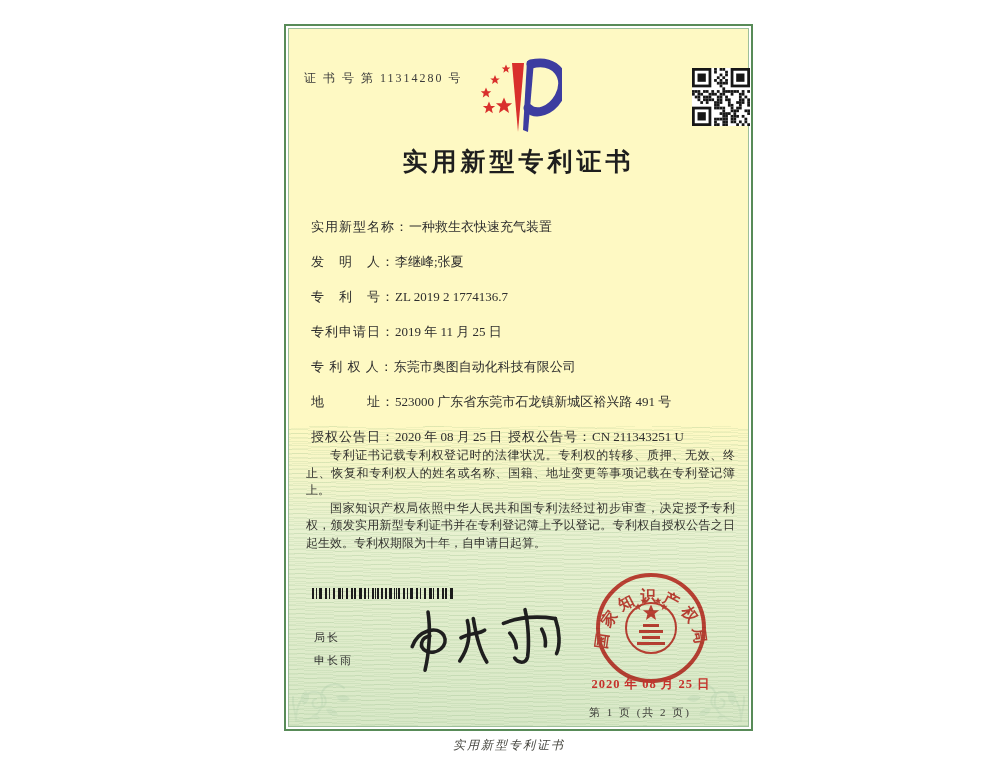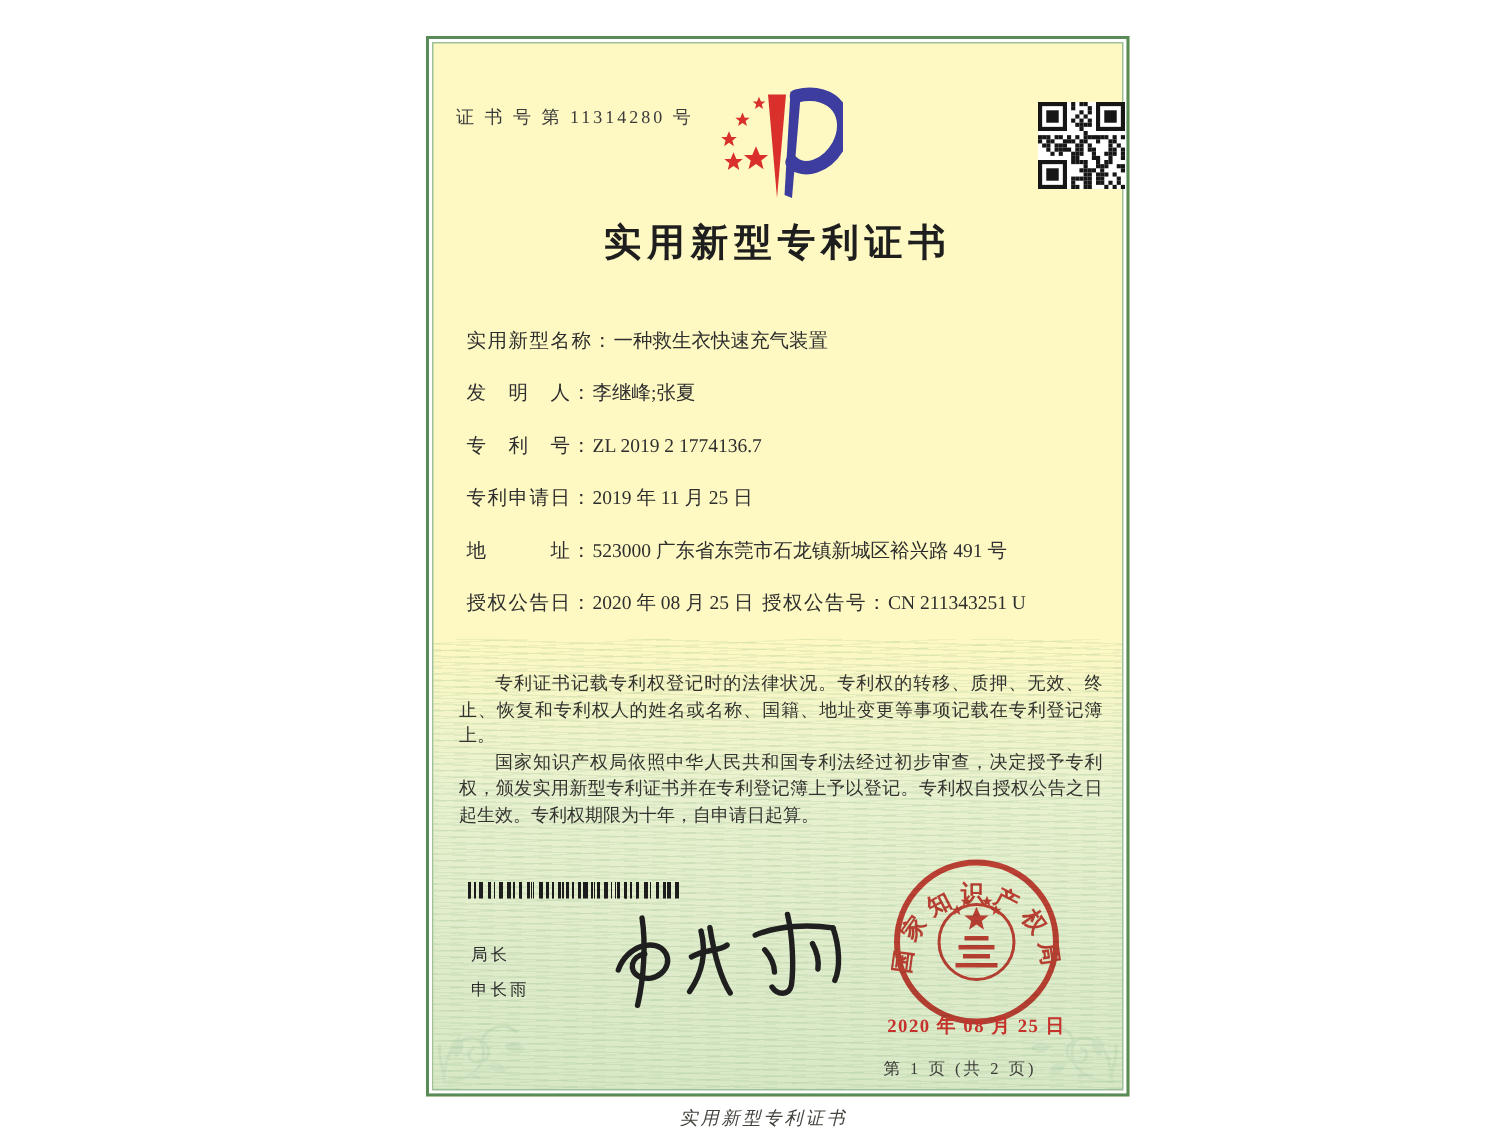--- a/index.html
+++ b/index.html
@@ -264,20 +264,23 @@
       <div class="frow">
         <span class="flabel">发　明　人：</span><span class="fvalue">李继峰;张夏</span>
       </div>
       <div class="frow">
         <span class="flabel">专　利　号：</span><span class="fvalue">ZL 2019 2 1774136.7</span>
       </div>
       <div class="frow">
         <span class="flabel">专利申请日：</span><span class="fvalue">2019 年 11 月 25 日</span>
       </div>
       <div class="frow">
+        <span class="flabel">专 利 权 人：</span><span class="fvalue">东莞市奥图自动化科技有限公司</span>
+      </div>
+      <div class="frow">
         <span class="flabel">地　　　址：</span><span class="fvalue">523000 广东省东莞市石龙镇新城区裕兴路 491 号</span>
       </div>
       <div class="frow">
         <span class="flabel">授权公告日：</span><span>2020 年 08 月 25 日</span>
         <span class="gno">
           <span class="flabel">授权公告号：</span><span>CN 211343251 U</span>
         </span>
       </div>
     </div>
 

